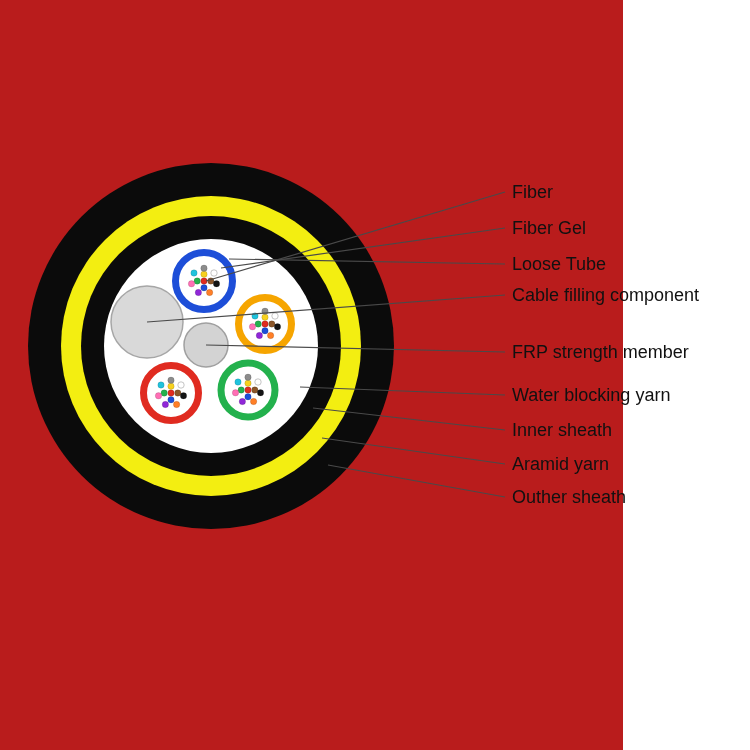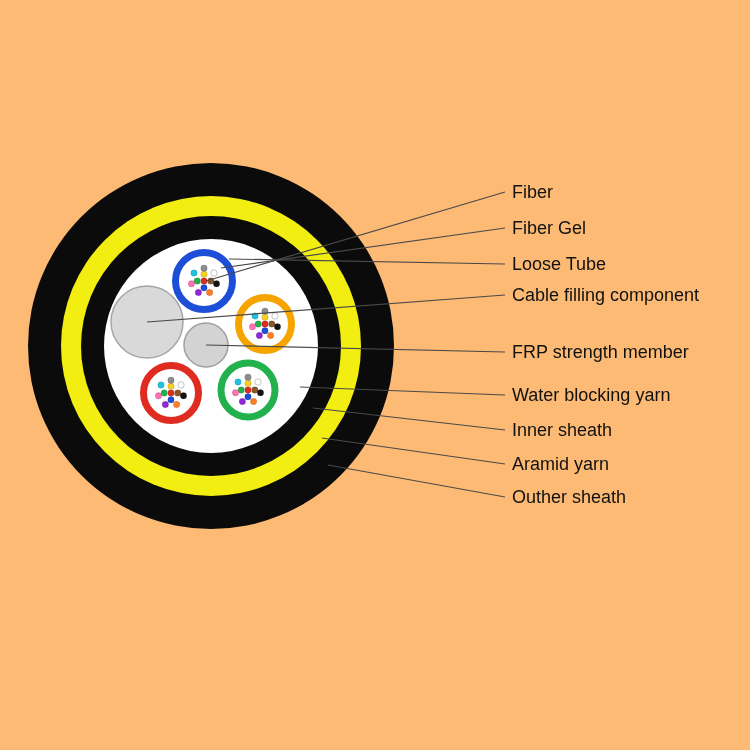--- a/index.html
+++ b/index.html
@@ -6,23 +6,23 @@
       margin: 0;
       padding: 0;
       background: #ffffff;
       width: 750px;
       height: 750px;
       overflow: hidden;
       font-family: "Liberation Sans", sans-serif;
     }
     .stage {
       position: relative;
-      width: 750px;
+      width: 623px;
       height: 750px;
-      background: #fdba74;
+      background: #b91c1c;
     }
     svg { display: block; }
     .tube {
       fill: #ffffff;
       stroke-width: 7;
     }
     .leaders line {
       stroke-width: 1.2;
       fill: none;
     }

